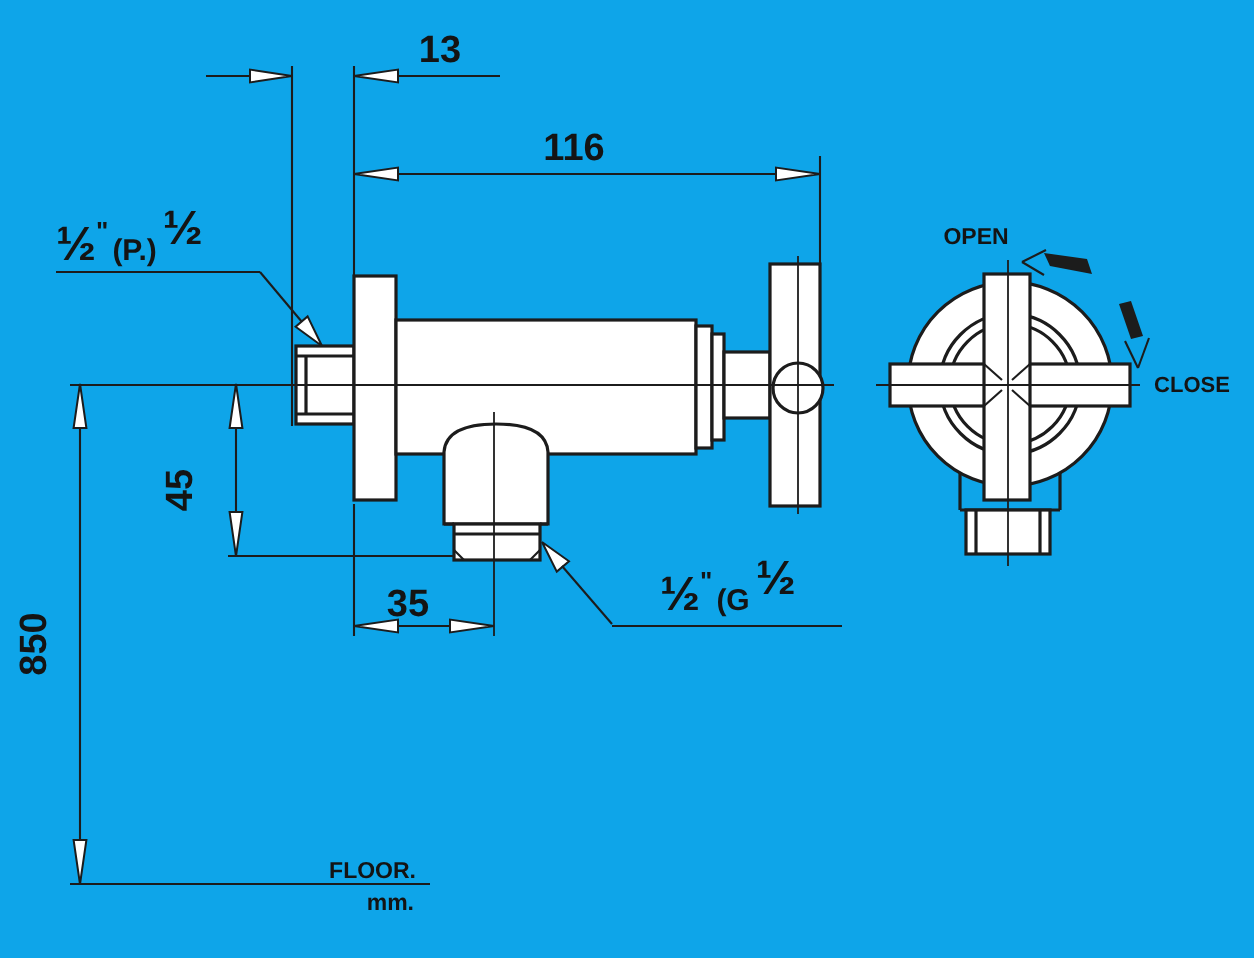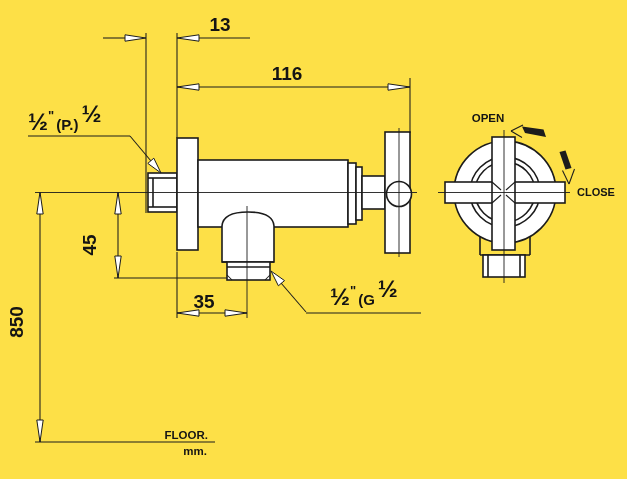--- a/index.html
+++ b/index.html
@@ -1,16 +1,16 @@
 <!DOCTYPE html>
 <html><head>
 <meta charset="utf-8">
 <style>
   html,body{margin:0;padding:0;background:#ffffff;}
-  .stage{position:relative;width:627px;height:479px;background:#fde047;overflow:hidden;
+  .stage{position:relative;width:627px;height:479px;background:#0ea5e9;overflow:hidden;
          font-family:"Liberation Sans",sans-serif;}
   svg{display:block;}
   text{fill:#141414;font-family:"Liberation Sans",sans-serif;font-weight:bold;}
   .obj{stroke:#1c1c1c;stroke-width:1.6;fill:none;}
   .objf{stroke:#1c1c1c;stroke-width:1.6;fill:#ffffff;}
   .thin{stroke:#1c1c1c;stroke-width:1.05;fill:none;}
   .cl{stroke:#1c1c1c;stroke-width:0.9;fill:none;}
   .ah{stroke:#1c1c1c;stroke-width:1;fill:#ffffff;}
   .solid{fill:#1c1c1c;stroke:none;}
 </style>

